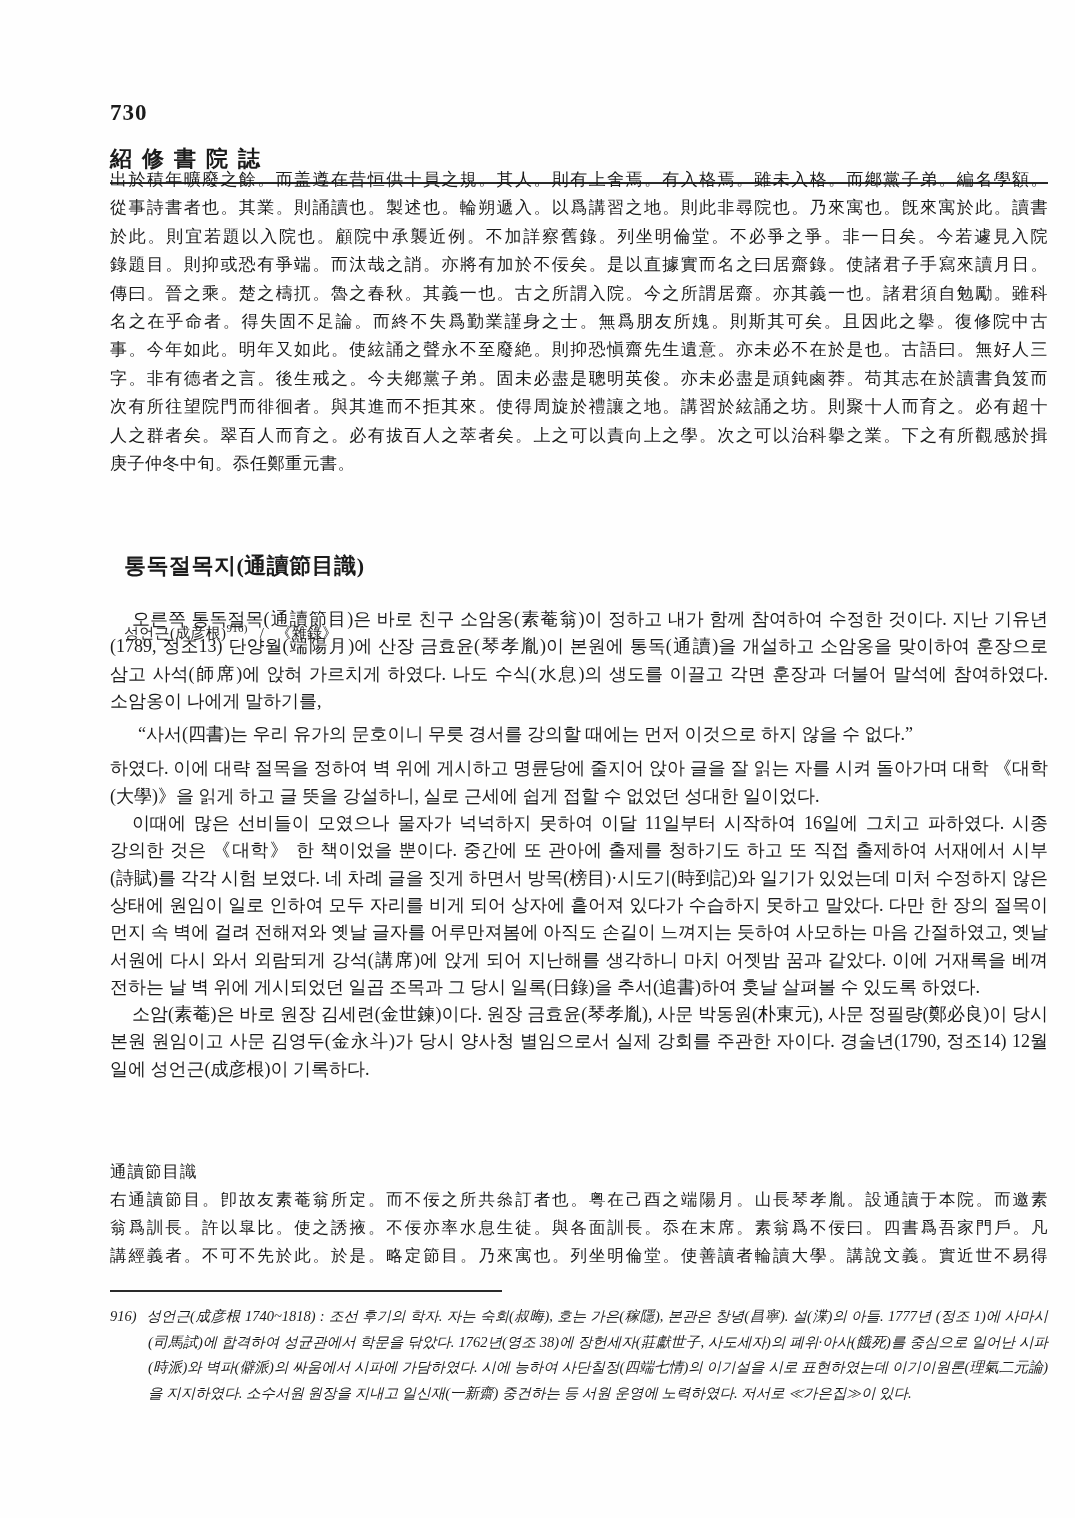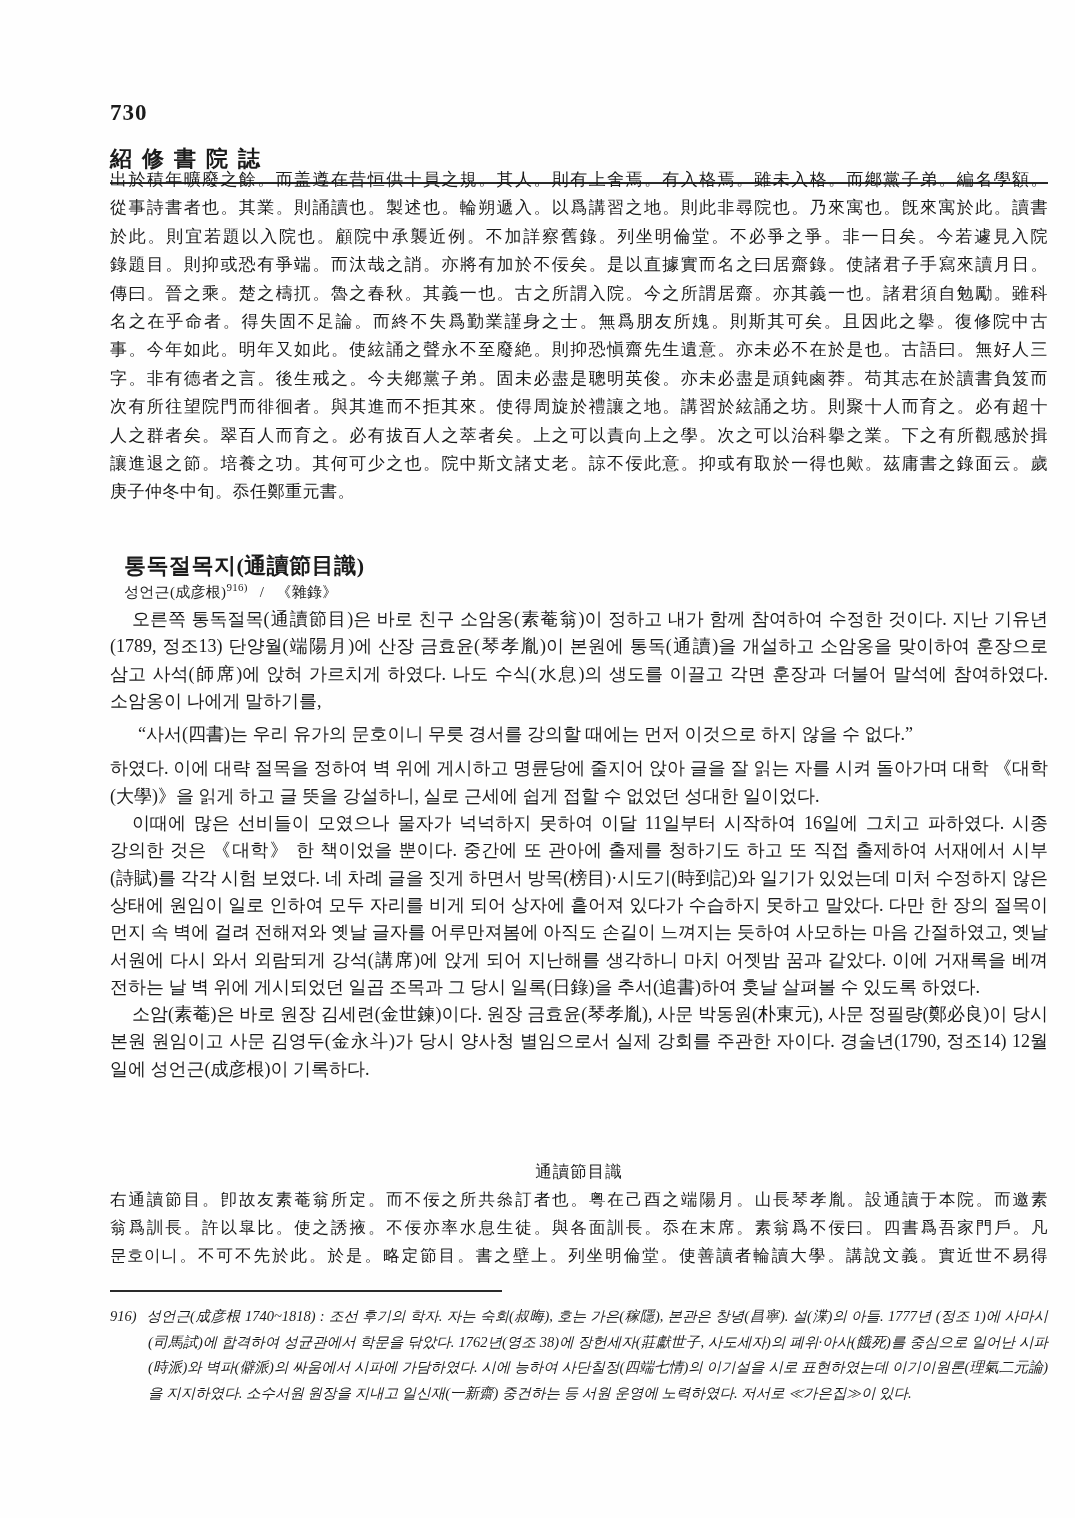--- a/index.html
+++ b/index.html
@@ -34,36 +34,36 @@
     line-height: 28.4px;
     letter-spacing: 0.5px;
     text-align: justify;
     text-align-last: justify;
     text-justify: inter-character;
     white-space: nowrap;
   }
   .cjk-line.last { text-align-last: left; white-space: normal; }
 
   
-  .section-heading { top: 551px; display: flex; align-items: baseline; }
+  .section-heading { top: 551px; display: flex; align-items: baseline; gap: 41px; }
   .section-title { font-size: 22px; font-weight: bold; letter-spacing: 0.5px; }
   .section-meta  { font-size: 15px; margin-left: 14px; letter-spacing: 0.3px; }
   .section-meta .fn-ref { font-size: 11px; vertical-align: super; }
   .section-meta .sep { margin: 0 8px; }
 
   
   .body-text { top: 606px; font-size: 18px; line-height: 27.3px; }
   .body-text p { margin: 0; text-align: justify; word-break: keep-all; }
   .body-text p.indent { text-indent: 22px; }
   .body-text p.quote  { padding-left: 28px; text-indent: 0; margin: 6px 0 7px 0; }
 
   
   .chinese-appendix { top: 1158px; }
   .chinese-appendix .appendix-heading {
-    font-size: 16.5px; line-height: 28px; letter-spacing: 1px; font-weight: normal; margin: 0; text-align: center;
+    font-size: 16.5px; line-height: 28px; letter-spacing: 1px; font-weight: normal; margin: 0;
   }
   .chinese-appendix .cjk-line { font-size: 16.5px; line-height: 28px; }
 
   
   .footnote-area { top: 1290px; }
   .footnote-divider { width: 392px; border-top: 2.5px solid #2a2a2a; margin-bottom: 12px; }
   .footnote {
     font-size: 14.5px;
     line-height: 25.5px;
     text-align: justify;
@@ -87,21 +87,20 @@
     <div class="cjk-line">出於積年曠廢之餘。而盖遵在昔恒供十員之規。其人。則有上舍焉。有入格焉。雖未入格。而鄕黨子弟。編名學額。</div>
     <div class="cjk-line">從事詩書者也。其業。則誦讀也。製述也。輪朔遞入。以爲講習之地。則此非尋院也。乃來寓也。旣來寓於此。讀書</div>
     <div class="cjk-line">於此。則宜若題以入院也。顧院中承襲近例。不加詳察舊錄。列坐明倫堂。不必爭之爭。非一日矣。今若遽見入院</div>
     <div class="cjk-line">錄題目。則抑或恐有爭端。而汰哉之誚。亦將有加於不佞矣。是以直據實而名之曰居齋錄。使諸君子手寫來讀月日。</div>
     <div class="cjk-line">傳曰。晉之乘。楚之檮扤。魯之春秋。其義一也。古之所謂入院。今之所謂居齋。亦其義一也。諸君須自勉勵。雖科</div>
     <div class="cjk-line">名之在乎命者。得失固不足論。而終不失爲勤業謹身之士。無爲朋友所媿。則斯其可矣。且因此之擧。復修院中古</div>
     <div class="cjk-line">事。今年如此。明年又如此。使絃誦之聲永不至廢絶。則抑恐愼齋先生遺意。亦未必不在於是也。古語曰。無好人三</div>
     <div class="cjk-line">字。非有德者之言。後生戒之。今夫鄕黨子弟。固未必盡是聰明英俊。亦未必盡是頑鈍鹵莽。苟其志在於讀書負笈而</div>
     <div class="cjk-line">次有所往望院門而徘徊者。與其進而不拒其來。使得周旋於禮讓之地。講習於絃誦之坊。則聚十人而育之。必有超十</div>
     <div class="cjk-line">人之群者矣。翠百人而育之。必有拔百人之萃者矣。上之可以責向上之學。次之可以治科擧之業。下之有所觀感於揖</div>
-    <div class="cjk-line">讓進退之節。培養之功。其何可少之也。院中斯文諸丈老。諒不佞此意。抑或有取於一得也歟。茲庸書之錄面云。歲</div>
     <div class="cjk-line last">庚子仲冬中旬。忝任鄭重元書。</div>
   </section>
 
   <div class="content section-heading" style="position:absolute;">
     <h2 class="section-title" style="margin:0;">통독절목지(通讀節目識)</h2>
     <span class="section-meta">
       <span>성언근(成彦根)</span><span class="fn-ref">916)</span>
       <span class="sep">/</span>
       <span>《雜錄》</span>
     </span>
@@ -112,21 +111,21 @@
     <p class="quote">“사서(四書)는 우리 유가의 문호이니 무릇 경서를 강의할 때에는 먼저 이것으로 하지 않을 수 없다.”</p>
     <p>하였다. 이에 대략 절목을 정하여 벽 위에 게시하고 명륜당에 줄지어 앉아 글을 잘 읽는 자를 시켜 돌아가며 대학 《대학(大學)》을 읽게 하고 글 뜻을 강설하니, 실로 근세에 쉽게 접할 수 없었던 성대한 일이었다.</p>
     <p class="indent">이때에 많은 선비들이 모였으나 물자가 넉넉하지 못하여 이달 11일부터 시작하여 16일에 그치고 파하였다. 시종 강의한 것은 《대학》 한 책이었을 뿐이다. 중간에 또 관아에 출제를 청하기도 하고 또 직접 출제하여 서재에서 시부(詩賦)를 각각 시험 보였다. 네 차례 글을 짓게 하면서 방목(榜目)·시도기(時到記)와 일기가 있었는데 미처 수정하지 않은 상태에 원임이 일로 인하여 모두 자리를 비게 되어 상자에 흩어져 있다가 수습하지 못하고 말았다. 다만 한 장의 절목이 먼지 속 벽에 걸려 전해져와 옛날 글자를 어루만져봄에 아직도 손길이 느껴지는 듯하여 사모하는 마음 간절하였고, 옛날 서원에 다시 와서 외람되게 강석(講席)에 앉게 되어 지난해를 생각하니 마치 어젯밤 꿈과 같았다. 이에 거재록을 베껴 전하는 날 벽 위에 게시되었던 일곱 조목과 그 당시 일록(日錄)을 추서(追書)하여 훗날 살펴볼 수 있도록 하였다.</p>
     <p class="indent">소암(素菴)은 바로 원장 김세련(金世鍊)이다. 원장 금효윤(琴孝胤), 사문 박동원(朴東元), 사문 정필량(鄭必良)이 당시 본원 원임이고 사문 김영두(金永斗)가 당시 양사청 별임으로서 실제 강회를 주관한 자이다. 경술년(1790, 정조14) 12월 일에 성언근(成彦根)이 기록하다.</p>
   </section>
 
   <section class="content chinese-appendix" style="position:absolute;">
     <h3 class="appendix-heading">通讀節目識</h3>
     <div class="cjk-line">右通讀節目。卽故友素菴翁所定。而不佞之所共叅訂者也。粤在己酉之端陽月。山長琴孝胤。設通讀于本院。而邀素</div>
     <div class="cjk-line">翁爲訓長。許以皐比。使之誘掖。不佞亦率水息生徒。與各面訓長。忝在末席。素翁爲不佞曰。四書爲吾家門戶。凡</div>
-    <div class="cjk-line">문호이니。不可不先於此。於是。略定節目。書之壁上。列坐明倫堂。使善讀者輪讀大學。講說文義。實近世不易得</div>
+    <div class="cjk-line">講經義者。不可不先於此。於是。略定節目。乃來寓也。列坐明倫堂。使善讀者輪讀大學。講說文義。實近世不易得</div>
   </section>
 
   <footer class="content footnote-area" style="position:absolute;font-style:italic;">
     <div class="footnote-divider"></div>
     <div class="footnote">
       <span class="fn-marker">916)</span><span>성언근(成彦根 1740~1818) : 조선 후기의 학자. 자는 숙회(叔晦), 호는 가은(稼隱), 본관은 창녕(昌寧). 설(渫)의 아들. 1777년 (정조 1)에 사마시(司馬試)에 합격하여 성균관에서 학문을 닦았다. 1762년(영조 38)에 장헌세자(莊獻世子, 사도세자)의 폐위·아사(餓死)를 중심으로 일어난 시파(時派)와 벽파(僻派)의 싸움에서 시파에 가담하였다. 시에 능하여 사단칠정(四端七情)의 이기설을 시로 표현하였는데 이기이원론(理氣二元論)을 지지하였다. 소수서원 원장을 지내고 일신재(一新齋) 중건하는 등 서원 운영에 노력하였다. 저서로 ≪가은집≫이 있다.</span>
     </div>
   </footer>
 
 </div>

